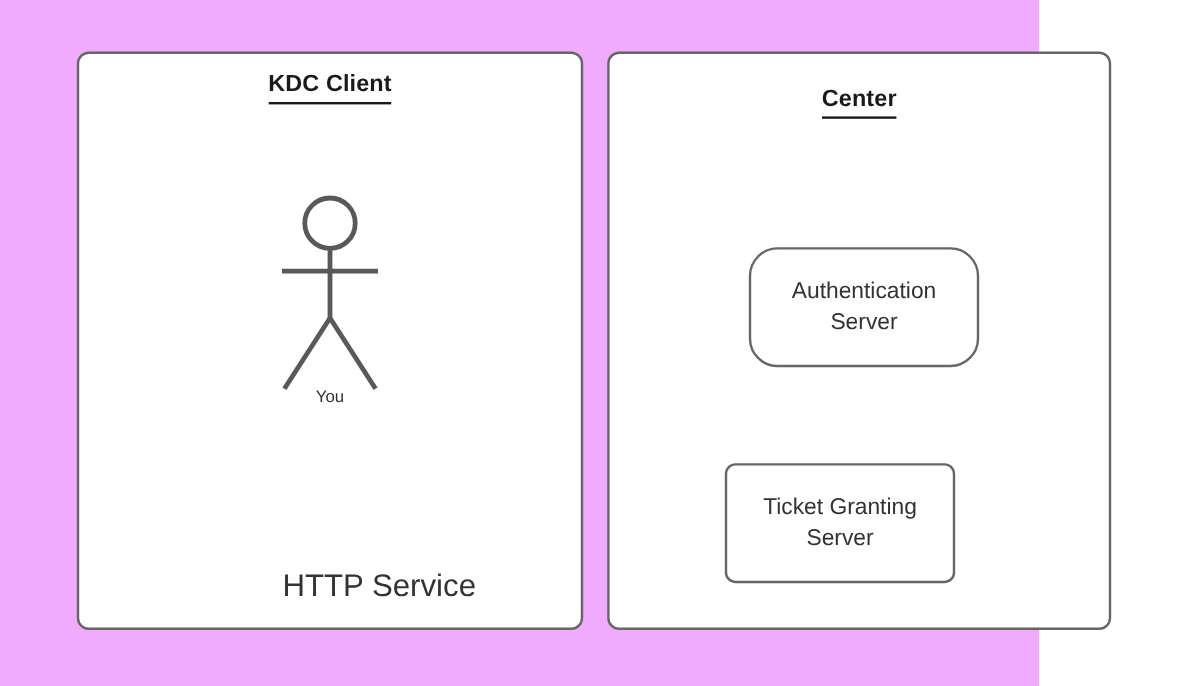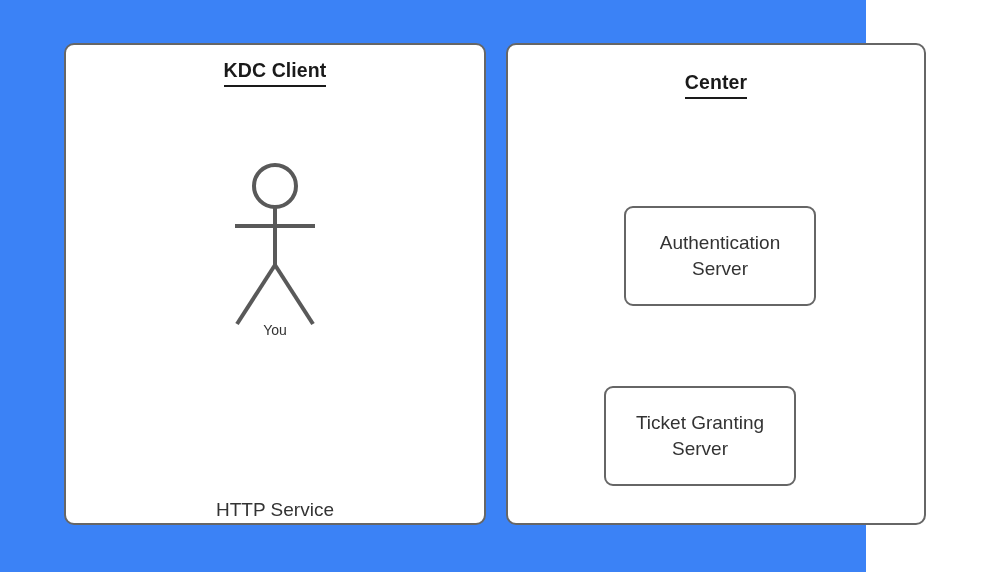--- a/index.html
+++ b/index.html
@@ -14,21 +14,21 @@
     overflow: hidden;
     font-family: "Liberation Sans", sans-serif;
     -webkit-font-smoothing: antialiased;
   }
 
   .canvas {
     position: absolute;
     inset: 0;
     width: 866px;
     height: 572px;
-    background: #3b82f6;
+    background: #f0abfc;
   }
 
   
   .panel {
     position: absolute;
     box-sizing: border-box;
     border: 2px solid #666666;
     border-radius: 10px;
     background: #ffffff;
   }
@@ -81,45 +81,46 @@
     left: 230px;
     top: 380px;
     width: 92px;
     height: 90px;
   }
   .http-icon svg { display: block; }
 
   .service-label {
     position: absolute;
     left: 64px;
-    top: 499px;
+    top: 473px;
     width: 422px;
     text-align: center;
-    font-size: 19px;
+    font-size: 26px;
     color: #333333;
+    padding-left: 41px;
   }
 
   
   .server-box {
     position: absolute;
     box-sizing: border-box;
     border: 2px solid #666666;
     border-radius: 9px;
     background: #ffffff;
     display: flex;
     align-items: center;
     justify-content: center;
     text-align: center;
     font-size: 19px;
     line-height: 26px;
     color: #333333;
     padding: 0 10px;
     white-space: pre-line;
   }
-  .server-auth { left: 624px; top: 206px; width: 192px; height: 100px; }
+  .server-auth { left: 624px; top: 206px; width: 192px; height: 100px; border-radius: 24px; }
   .server-tgs  { left: 604px; top: 386px; width: 192px; height: 100px; }
 </style>
 </head>
 <body>
 
 <div class="canvas">
 
   <div class="panel panel-left"></div>
 
   <div class="panel-title title-left" style="left:64px; width:422px;">

